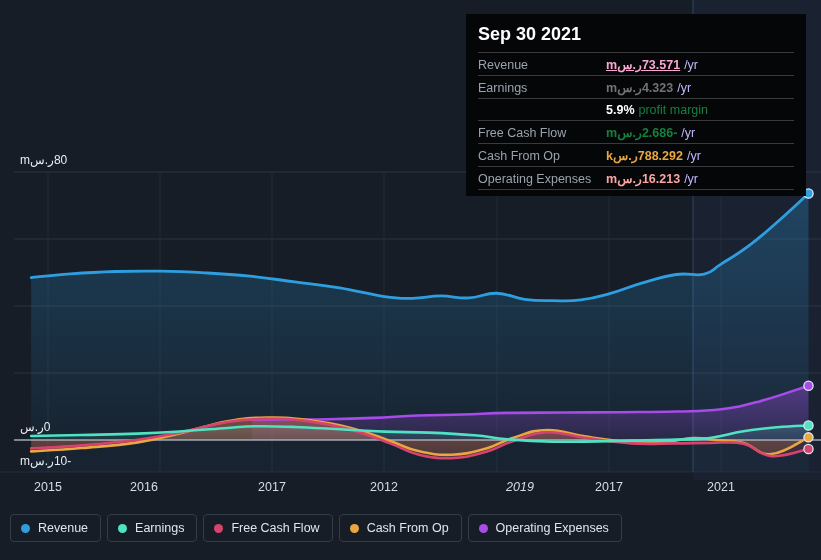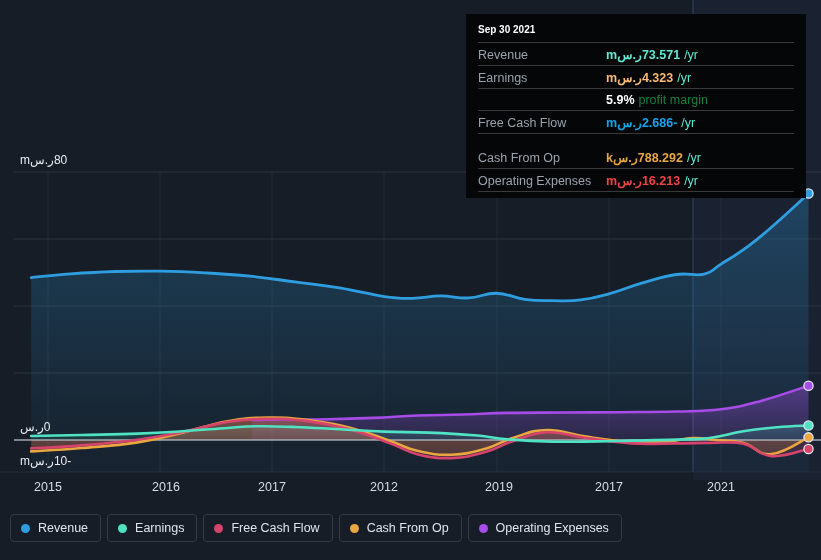--- a/index.html
+++ b/index.html
@@ -56,34 +56,34 @@
   .legend-text { color: #dfe5ec; font-size: 12.5px; white-space: nowrap; }
 
   
   #tooltip {
     position: absolute; left: 466px; top: 14px;
     width: 340px;
     background: #050608;
     padding: 8px 12px 6px 12px;
   }
   #tt-title {
-    color: #ffffff; font-size: 10px; font-weight: bold;
+    color: #ffffff; font-size: 18px; font-weight: bold;
     padding: 2px 0 7px 0;
     border-bottom: 1px solid #3a3a3a;
   }
   .tt-row {
     display: flex; align-items: baseline;
     padding: 4px 0 3px 0;
     border-bottom: 1px solid #3a3a3a;
     font-size: 12.5px;
   }
   .tt-row:last-child { border-bottom: 1px solid #3a3a3a; }
   .tt-label { color: #9aa3ad; width: 128px; flex: none; white-space: nowrap; }
   .tt-value { font-weight: bold; white-space: nowrap; direction: ltr; unicode-bidi: plaintext; }
-  .tt-unit  { color: #5eead4; font-weight: normal; margin-left: 4px; }
+  .tt-unit  { color: #c4b5fd; font-weight: normal; margin-left: 4px; }
   .tt-sub   { padding-left: 128px; }
   .tt-sub .tt-value { color: #ffffff; text-align: center; }
   .tt-sub .tt-unit  { color: #15803d; }
 </style>
 </head>
 <body>
 
 <div id="root">
 
   <div id="plot-wrap">
@@ -143,24 +143,24 @@
         <circle cx="808.4899999999969" cy="448.9981" r="4.6" fill="#d6446e" stroke="#dfe8f2" stroke-width="1.3"></circle>
       </svg>
   </div>
 
   <div class="y-label" id="y-top">80ر.سm</div>
   <div class="y-label" id="y-zero">0ر.س</div>
   <div class="y-label" id="y-neg">-10ر.سm</div>
 
   <div id="x-axis">
       <div class="x-label" style="left: 48px;">2015</div>
-      <div class="x-label" style="left: 166px; text-align: center;">2016</div>
+      <div class="x-label" style="left: 144px; text-align: center;">2016</div>
       <div class="x-label" style="left: 272px;">2017</div>
       <div class="x-label" style="left: 384px;">2012</div>
-      <div class="x-label" style="left: 499px;">2019</div>
+      <div class="x-label" style="left: 520px; font-style: italic;">2019</div>
       <div class="x-label" style="left: 609px;">2017</div>
       <div class="x-label" style="left: 721px; text-align: center;">2021</div>
     </div>
 
   <div id="legend">
       <div class="legend-item">
         <span class="legend-dot" style="background: rgb(47, 158, 224);"></span>
         <span class="legend-text">Revenue</span>
       </div>
       <div class="legend-item">
@@ -179,43 +179,43 @@
         <span class="legend-dot" style="background: rgb(167, 76, 232);"></span>
         <span class="legend-text">Operating Expenses</span>
       </div>
     </div>
 
   <div id="tooltip">
     <div id="tt-title">Sep 30 2021</div>
     <div id="tt-rows">
         <div class="tt-row">
           <span class="tt-label">Revenue</span>
-          <span class="tt-value" style="color: #5eead4;">73.571ر.سm</span>
+          <span class="tt-value" style="color: #f9a8d4; text-decoration: underline;">73.571ر.سm</span>
           <span class="tt-unit">/yr</span>
         </div>
         <div class="tt-row">
           <span class="tt-label">Earnings</span>
-          <span class="tt-value" style="color: #fdba74;">4.323ر.سm</span>
+          <span class="tt-value" style="color: #737373;">4.323ر.سm</span>
           <span class="tt-unit">/yr</span>
         </div>
         <div class="tt-row tt-sub">
           <span class="tt-value" style="color: rgb(255, 255, 255);">5.9%</span>
           <span class="tt-unit">profit margin</span>
         </div>
         <div class="tt-row">
           <span class="tt-label">Free Cash Flow</span>
-          <span class="tt-value" style="color: #0ea5e9;">-2.686ر.سm</span>
+          <span class="tt-value" style="color: #15803d;">-2.686ر.سm</span>
           <span class="tt-unit">/yr</span>
         </div>
         <div class="tt-row">
           <span class="tt-label">Cash From Op</span>
-          <span class="tt-value" style="color: rgb(233, 166, 65); margin-top: 12px;">788.292ر.سk</span>
+          <span class="tt-value" style="color: rgb(233, 166, 65);">788.292ر.سk</span>
           <span class="tt-unit">/yr</span>
         </div>
         <div class="tt-row">
           <span class="tt-label">Operating Expenses</span>
-          <span class="tt-value" style="color: #ef4444;">16.213ر.سm</span>
+          <span class="tt-value" style="color: #fca5a5;">16.213ر.سm</span>
           <span class="tt-unit">/yr</span>
         </div>
       </div>
   </div>
 
 </div>
 
 </body></html>

